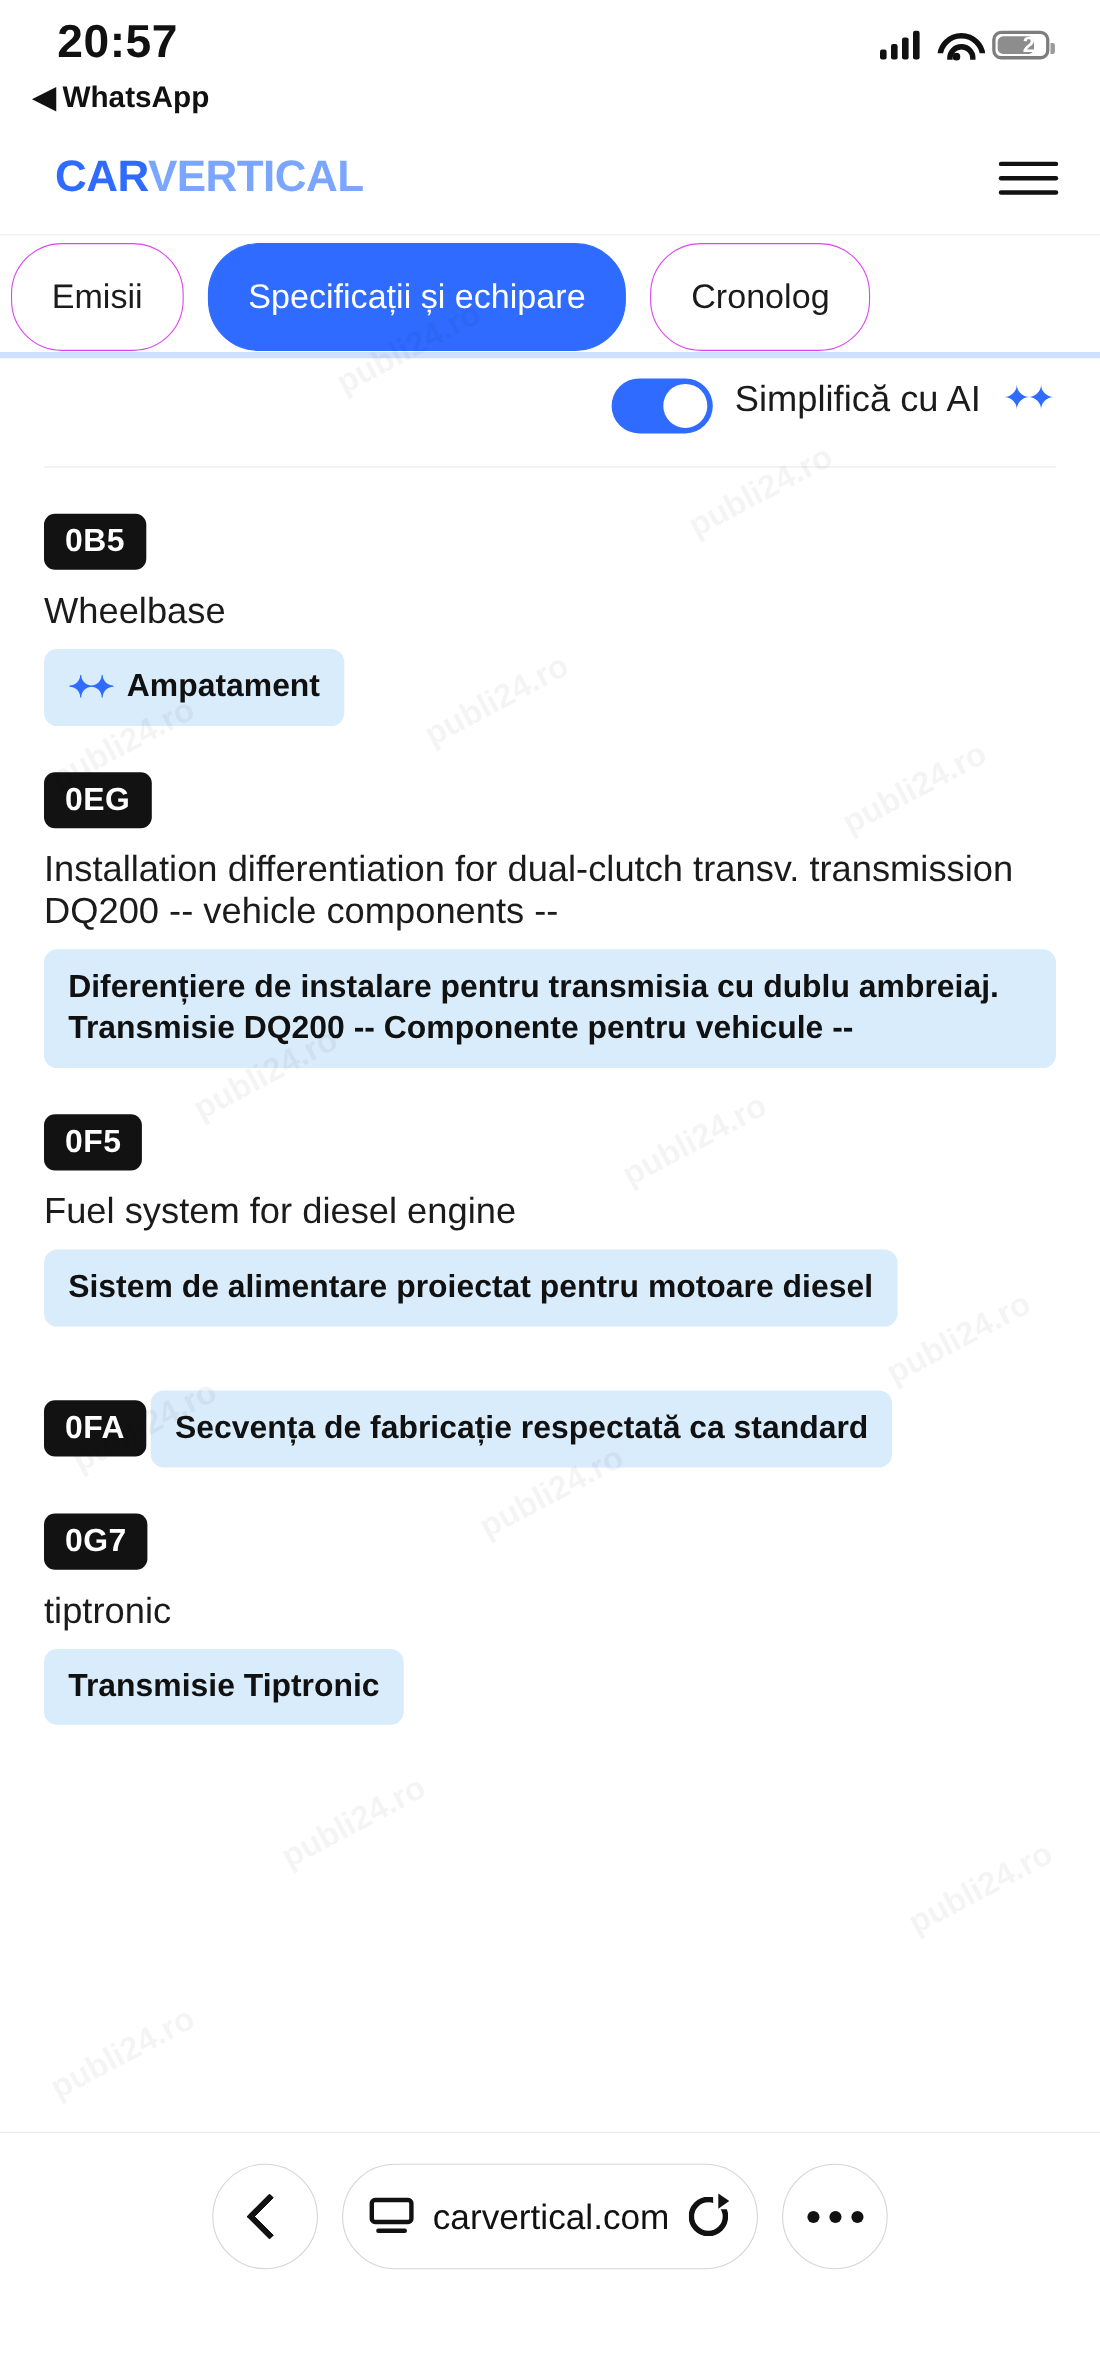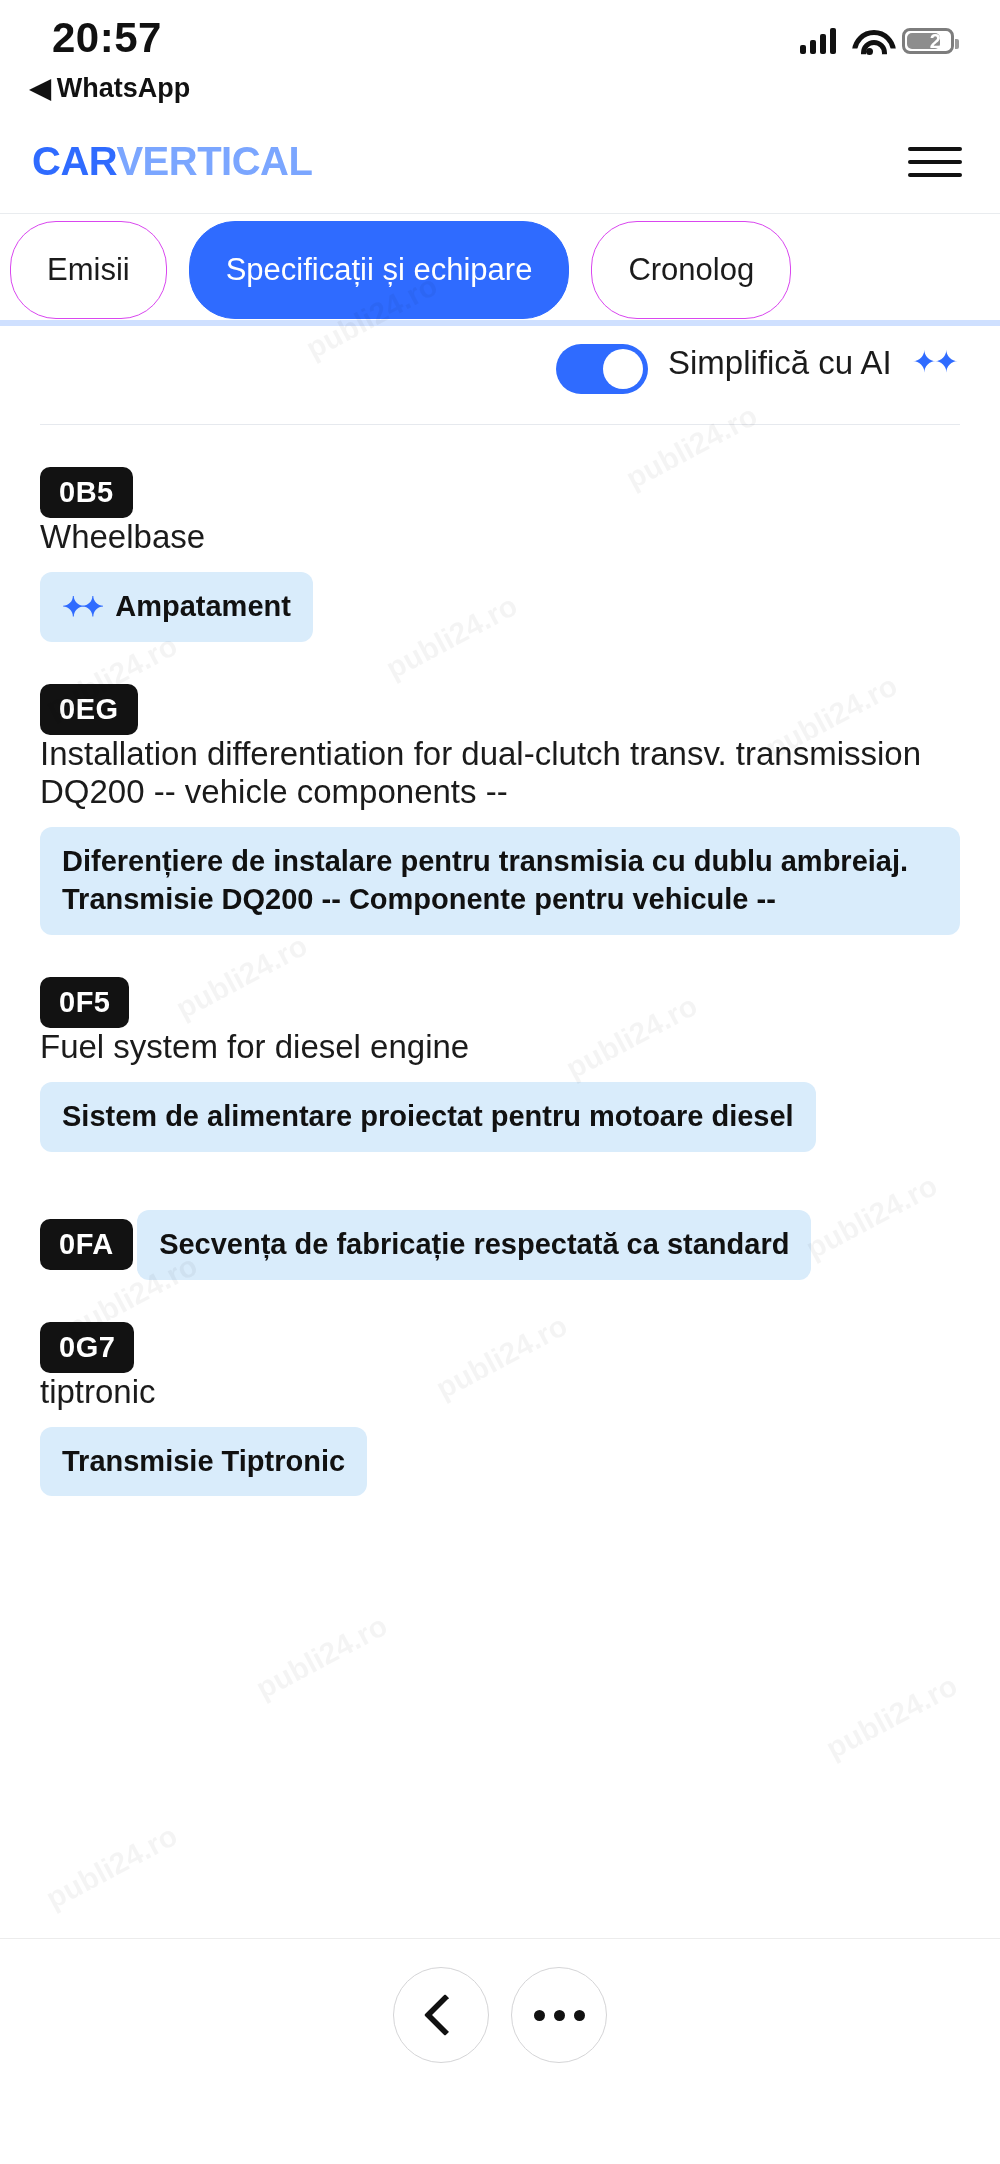--- a/index.html
+++ b/index.html
@@ -86,21 +86,21 @@
   .battery .pct {
     position: relative;
     font-size: 20px; font-weight: bold; color: #ffffff;
     letter-spacing: -0.5px;
   }
 
   
   .site-header {
     height: 104px;
     display: flex; align-items: center; justify-content: space-between;
-    padding: 0 38px 0 32px;
+    padding: 0 38px 0 50px;
     border-bottom: 1px solid #e9ecef;
   }
   .logo {
     font-size: 40px;
     font-weight: bold;
     letter-spacing: -0.5px;
   }
   .logo .b { color: #2f6bff; }
   .logo .l { color: #7ba6ff; }
   .burger { width: 54px; height: 40px; display: flex; flex-direction: column; justify-content: space-between; padding: 5px 0; }
@@ -171,20 +171,21 @@
     font-size: 29px;
     font-weight: bold;
     border-radius: 10px;
     padding: 9px 19px;
     letter-spacing: 0.5px;
   }
   .desc {
     font-size: 33px;
     line-height: 1.16;
     color: #1b1b1b;
+    margin-top: 18px;
   }
   .chip {
     display: inline-block;
     background: #d9ecfb;
     border-radius: 12px;
     font-size: 29px;
     font-weight: bold;
     color: #111;
     padding: 16px 22px;
     margin-top: 16px;
@@ -366,20 +367,29 @@
     <div class="chip">
       <span>Transmisie Tiptronic</span>
     </div>
   </div>
 
 </div>
 
 <div class="browser-bar">
   <div class="round-btn">
     <span class="chev-left"></span>
+  </div>
+  <div class="url-pill">
+    <span class="reader-icon">
+      <span class="scr"></span>
+        <span class="l1"></span>
+        <span class="l2"></span>
+    </span>
+    <span class="url-text">carvertical.com</span>
+    <span class="reload"></span>
   </div>
   <div class="round-btn">
     <span class="dots">
         <i></i>
         <i></i>
         <i></i>
       </span>
   </div>
 </div>
 

